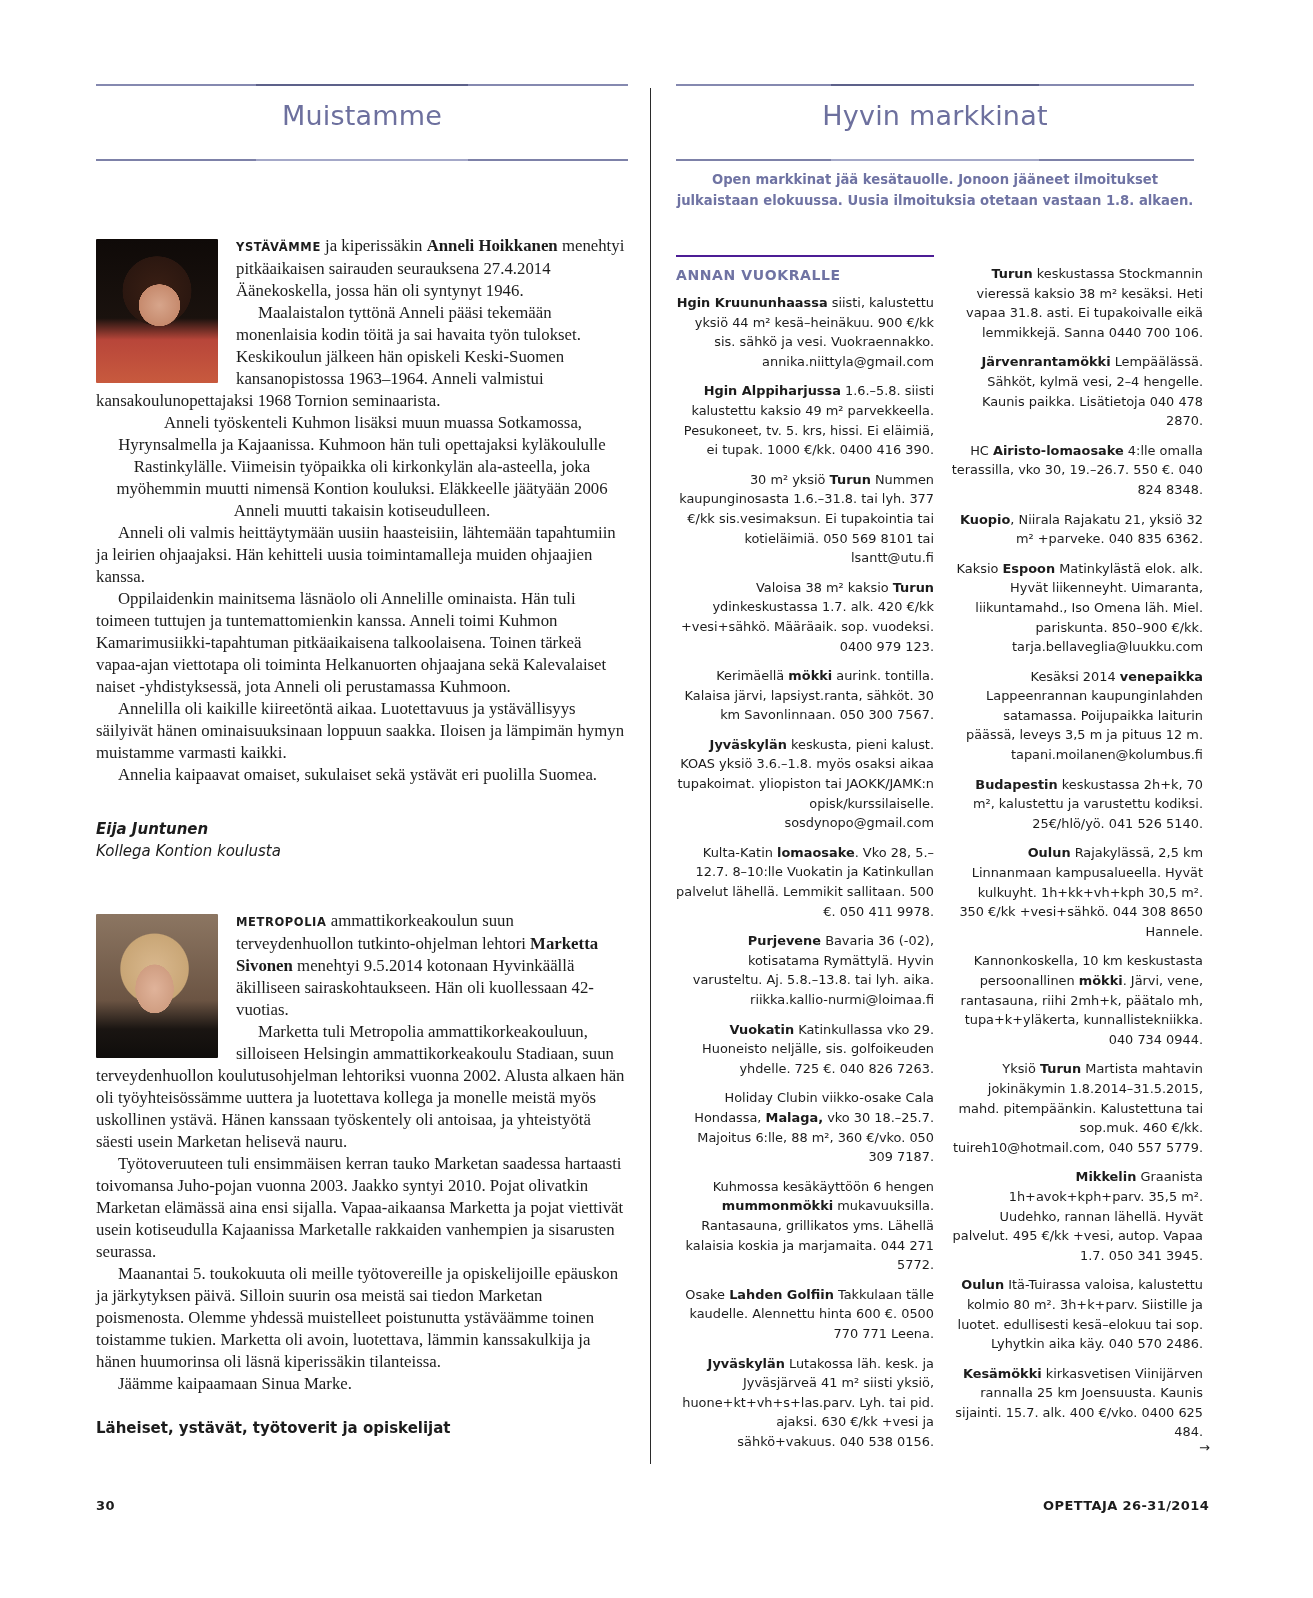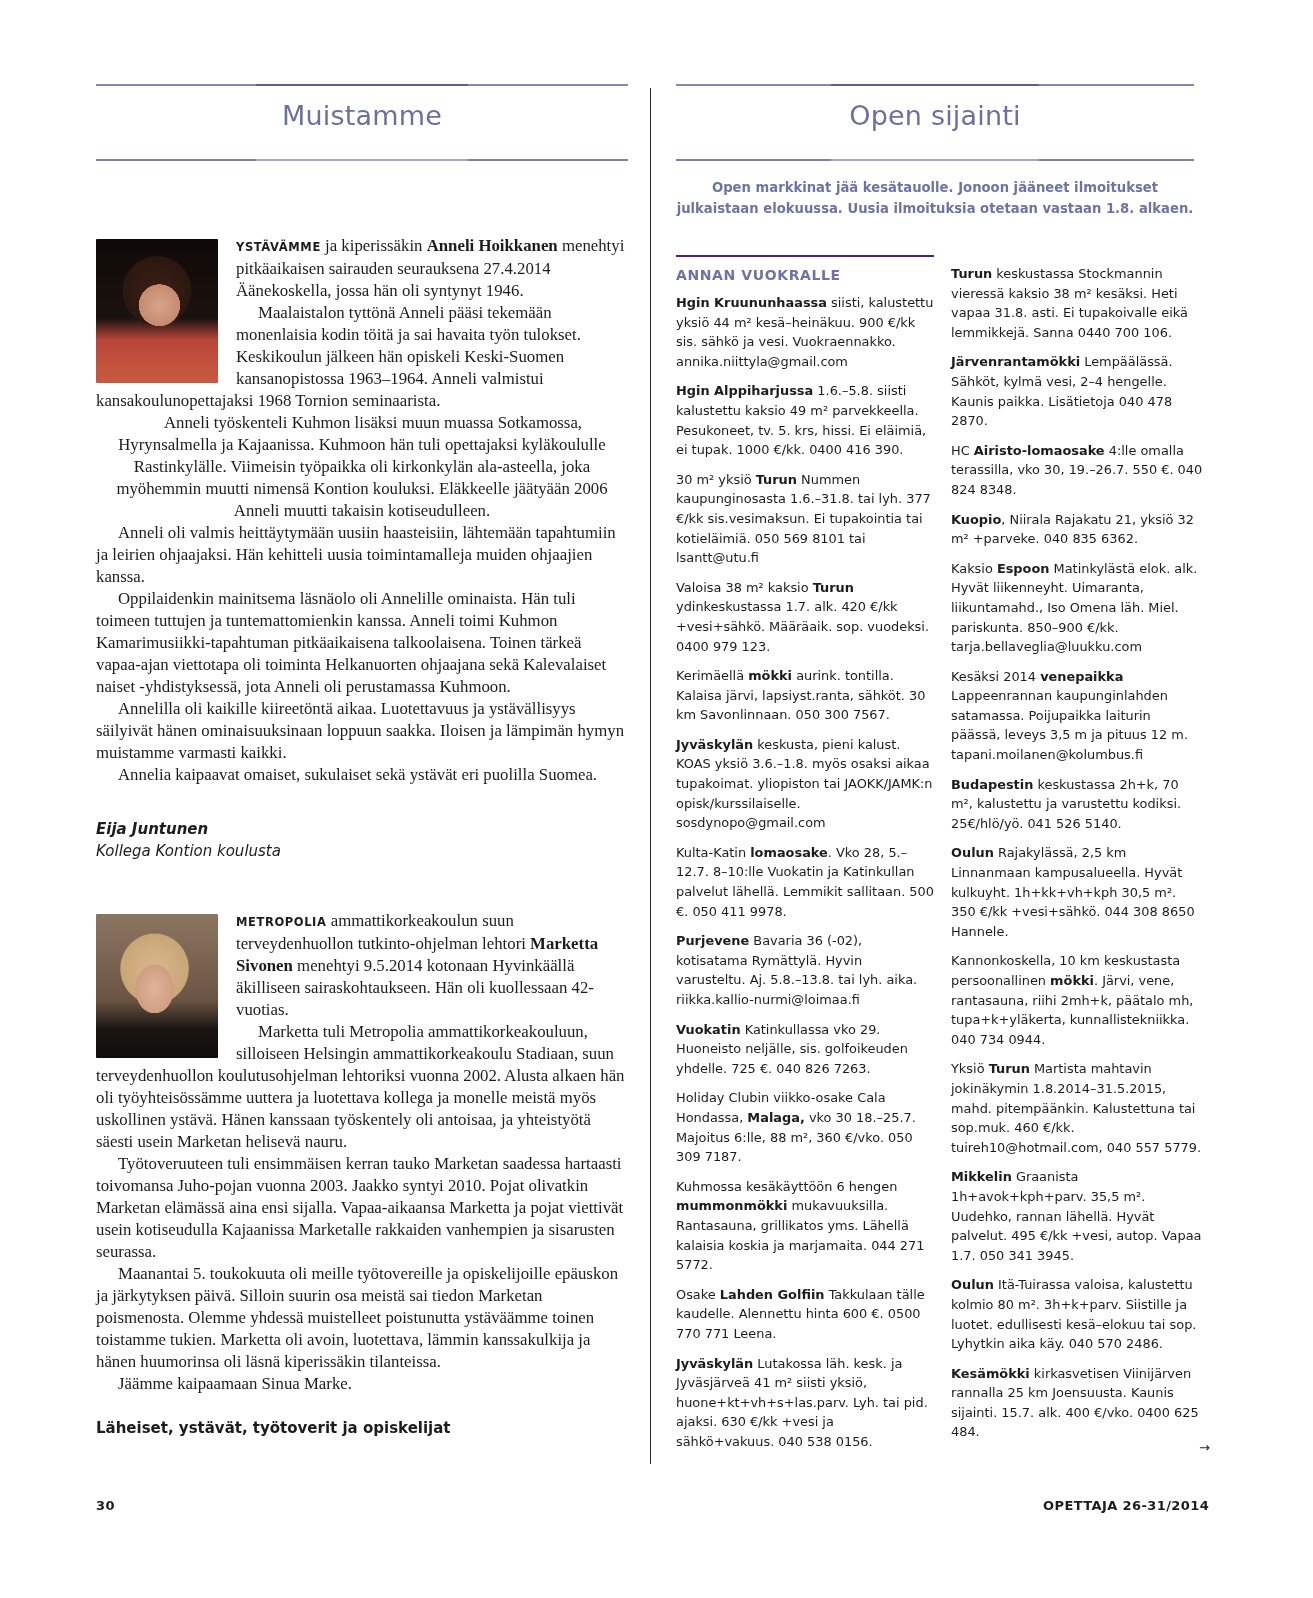--- a/index.html
+++ b/index.html
@@ -19,27 +19,27 @@
   .serif { font-family: "Liberation Serif", "DejaVu Serif", serif; font-size: 16.8px; line-height: 22px; color: #1c1c1c; }
   .serif p { text-indent: 22px; }
   .serif p.noindent { text-indent: 0; }
   .caps { font-family: "DejaVu Sans", sans-serif; font-weight: bold; font-size: 11.5px; letter-spacing: 0.6px; }
   .photo { float: left; width: 122px; height: 144px; margin: 4px 18px 6px 0; border-radius: 1px; }
   .photo1 { background: radial-gradient(ellipse 28% 24% at 52% 46%, #d7a58b 0%, #c68a6d 60%, transparent 61%), radial-gradient(ellipse 40% 34% at 50% 36%, #3a1f14 0%, #2b1710 70%, transparent 71%), linear-gradient(180deg, #0f0a08 0%, #1a120e 55%, #b8463a 70%, #c85a3e 100%); }
   .photo2 { background: radial-gradient(ellipse 26% 28% at 48% 52%, #e0b39a 0%, #d09e82 60%, transparent 61%), radial-gradient(ellipse 46% 40% at 48% 38%, #d9b88e 0%, #c9a676 60%, transparent 62%), linear-gradient(180deg, #8c7662 0%, #6b5443 60%, #1a1512 80%, #0f0d0b 100%); }
   .signature { font-family: "DejaVu Sans", sans-serif; font-size: 15px; line-height: 22px; color: #1c1c1c; }
   .signature .name { font-weight: bold; }
 
-  .intro { font-family: "DejaVu Sans", sans-serif; font-weight: bold; font-size: 13.2px; line-height: 21px; color: #6f73a3; text-align: center; margin-top: 16px; }
+  .intro { font-family: "DejaVu Sans", sans-serif; font-weight: bold; font-size: 13.2px; line-height: 21px; color: #6f73a3; text-align: center; margin-top: 8px; }
 
   .ads { position: absolute; top: 255px; font-family: "DejaVu Sans", sans-serif; font-size: 12.9px; line-height: 19.6px; color: #1c1c1c; }
   .ads.col1 { left: 676px; width: 258px; border-top: 2px solid #4c1d95; padding-top: 8px; }
   .ads.col2 { left: 951px; width: 252px; top: 264px; }
   .ads .cat { font-weight: bold; color: #6f73a3; font-size: 14px; letter-spacing: 0.6px; margin-bottom: 8px; line-height: 20px; }
-  .ad { margin-bottom: 10px; }
+  .ad { margin-bottom: 10px; text-align: right; }
   .ad b { font-weight: bold; }
 
   .arrow { position: absolute; left: 1199px; top: 1440px; font-family: "DejaVu Sans", sans-serif; font-size: 13px; color: #1c1c1c; }
   .footer { position: absolute; top: 1498px; font-family: "DejaVu Sans", sans-serif; font-size: 13px; font-weight: bold; color: #1c1c1c; letter-spacing: 0.4px; }
   .footer.left { left: 96px; }
   .footer.right { left: 1043px; }
 </style>
 </head>
 <body>
 
@@ -73,21 +73,21 @@
     <div class="signature" style="margin-top:22px;">
       <div class="name">Läheiset, ystävät, työtoverit ja opiskelijat</div>
     </div>
   </article>
 </div>
 
 <div class="divider"></div>
 
 <div class="right-col">
   <div class="section-head">
-    <span class="section-title">Open sijainti</span>
+    <span class="section-title">Hyvin markkinat</span>
   </div>
   <div class="intro">Open markkinat jää kesätauolle. Jonoon jääneet ilmoitukset julkaistaan elokuussa. Uusia ilmoituksia otetaan vastaan 1.8. alkaen.</div>
 </div>
 
 <div class="ads col1">
   <div class="cat">ANNAN VUOKRALLE</div>
   <div class="ad"><span></span><b>Hgin Kruununhaassa</b><span> siisti, kalustettu yksiö 44 m² kesä–heinäkuu. 900 €/kk sis. sähkö ja vesi. Vuokraennakko. annika.niittyla@gmail.com</span></div>
   <div class="ad"><span></span><b>Hgin Alppiharjussa</b><span> 1.6.–5.8. siisti kalustettu kaksio 49 m² parvekkeella. Pesukoneet, tv. 5. krs, hissi. Ei eläimiä, ei tupak. 1000 €/kk. 0400 416 390.</span></div>
   <div class="ad"><span>30 m² yksiö </span><b>Turun</b><span> Nummen kaupunginosasta 1.6.–31.8. tai lyh. 377 €/kk sis.vesimaksun. Ei tupakointia tai kotieläimiä. 050 569 8101 tai lsantt@utu.fi</span></div>
   <div class="ad"><span>Valoisa 38 m² kaksio </span><b>Turun</b><span> ydinkeskustassa 1.7. alk. 420 €/kk +vesi+sähkö. Määräaik. sop. vuodeksi. 0400 979 123.</span></div>

